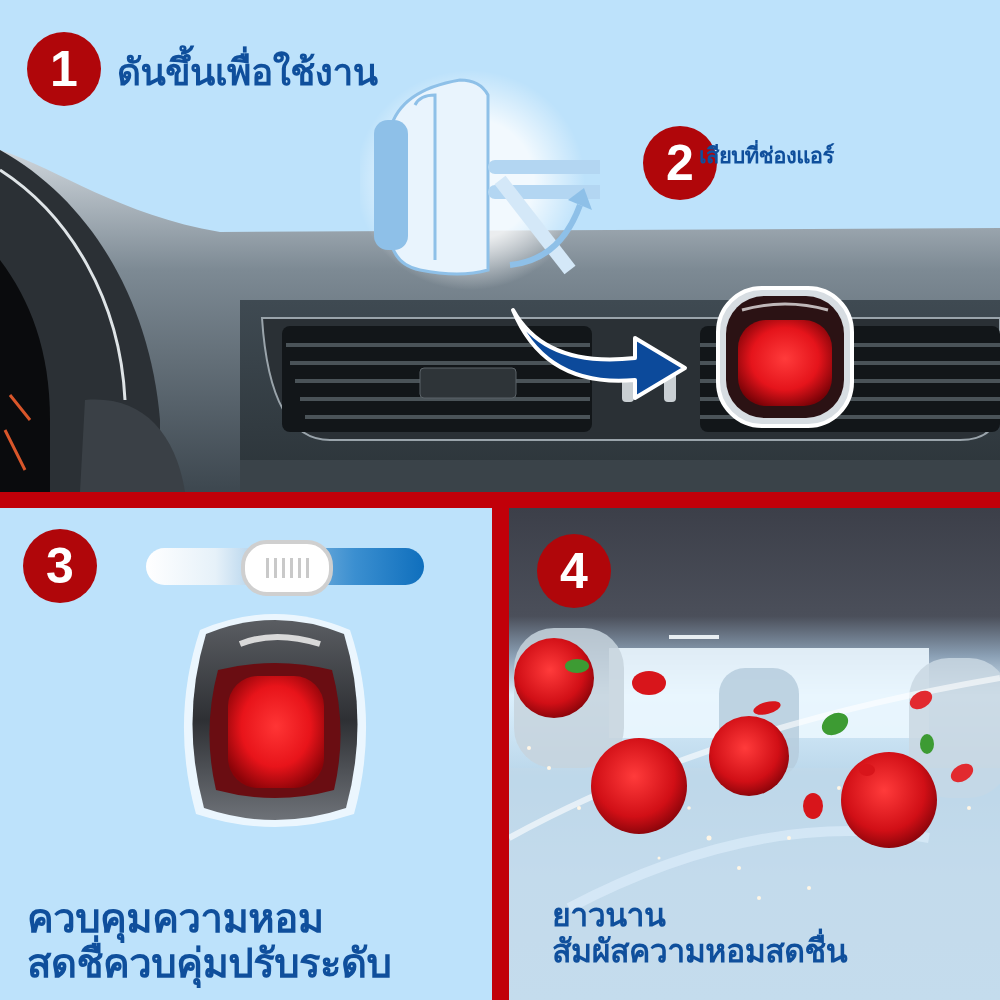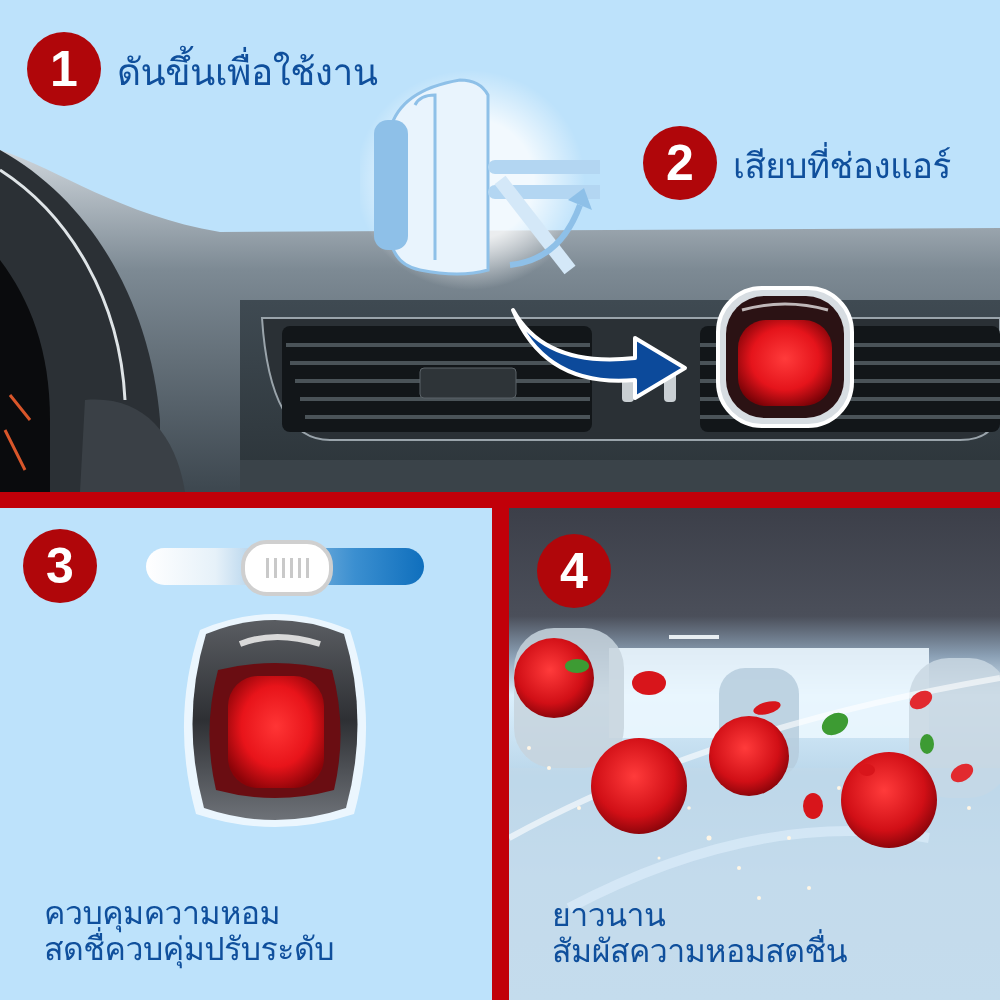--- a/index.html
+++ b/index.html
@@ -2,21 +2,21 @@
 <html><head>
 <meta charset="utf-8">
 <style>
   html,body{margin:0;padding:0;}
   body{width:1000px;height:1000px;position:relative;overflow:hidden;background:#bde2fb;font-family:"DejaVu Sans","Liberation Sans",sans-serif;}
   .abs{position:absolute;}
   
   #top{left:0;top:0;width:1000px;height:492px;background:#bde2fb;overflow:hidden;}
   .dash{left:0;top:0;width:1000px;height:492px;}
   .badge{position:absolute;width:74px;height:74px;border-radius:50%;background:#b0060a;color:#fff;font-weight:bold;font-size:50px;line-height:74px;text-align:center;font-family:"Liberation Sans",sans-serif;}
-  .step-label{position:absolute;color:#0f4f9c;font-weight:normal;font-family:"Liberation Sans","DejaVu Sans",sans-serif;white-space:nowrap;letter-spacing:-0.5px;}
+  .step-label{position:absolute;color:#0f4f9c;font-weight:bold;font-family:"Liberation Sans","DejaVu Sans",sans-serif;white-space:nowrap;letter-spacing:-0.5px;}
   
   .hband{left:0;top:492px;width:1000px;height:16px;background:#c10009;}
   .vband{left:492px;top:492px;width:17px;height:508px;background:#c10009;}
   #p3{left:0;top:508px;width:492px;height:492px;background:#bde2fb;overflow:hidden;}
   #p4{left:509px;top:508px;width:491px;height:492px;overflow:hidden;background:linear-gradient(180deg,#3c3f49 0%,#4b4f5a 22%,#8a9fb4 30%,#dbeffc 38%,#b9d6ea 55%,#c6def0 75%,#c8e0f2 100%);}
   .multi{line-height:1.12;}
 </style>
 </head>
 <body>
 
@@ -105,21 +105,21 @@
     <rect x="6" y="4" width="134" height="138" rx="44" fill="#d7dde2" stroke="#ffffff" stroke-width="4"></rect>
     <rect x="14" y="12" width="118" height="122" rx="38" fill="#2b1214"></rect>
     <rect x="26" y="36" width="94" height="86" rx="28" fill="url(#redPod)"></rect>
     <path d="M30 26 Q 73 14 116 26" stroke="#ffffff" stroke-width="3" fill="none" opacity="0.7"></path>
   </svg>
 
   <div class="badge" style="left:27px;top:32px">1</div>
   <div class="step-label" style="left:117px;top:42px;font-size:37px">ดันขึ้นเพื่อใช้งาน</div>
 
   <div class="badge" style="left:643px;top:126px">2</div>
-  <div class="step-label" style="left:733px;top:138px;font-size:35px">เสียบที่ช่องแอร์</div>
+  <div class="step-label" style="left:699px;top:138px;font-size:22px">เสียบที่ช่องแอร์</div>
 </div>
 
 <div class="abs hband"></div>
 <div class="abs vband"></div>
 
 <div id="p3" class="abs">
   <div class="badge" style="left:23px;top:21px">3</div>
 
   <div class="abs" style="left:146px;top:40px;width:278px;height:37px;border-radius:19px;background:linear-gradient(90deg,#ffffff 0%,#e6f1f9 25%,#8dbde2 50%,#3b8fd0 75%,#0f6fbd 100%);"></div>
   <div class="abs" style="left:241px;top:32px;width:84px;height:48px;border-radius:26px;background:#ffffff;border:4px solid #cfcfcf;display:flex;align-items:center;justify-content:center;gap:5px;">
@@ -144,21 +144,21 @@
         <stop offset="1" stop-color="#6e7278"></stop>
       </linearGradient>
     </defs>
     <path d="M30 30 Q 105 -2 180 30 Q 210 120 184 214 Q 105 240 26 214 Q 0 120 30 30 Z" fill="#ffffff" opacity="0.7"></path>
     <path d="M36 34 Q 105 6 174 34 Q 200 120 176 208 Q 105 232 34 208 Q 10 120 36 34 Z" fill="url(#chrome)"></path>
     <path d="M48 70 Q 105 56 162 70 Q 178 130 164 190 Q 105 206 46 190 Q 32 130 48 70 Z" fill="#6a0d12"></path>
     <rect x="58" y="76" width="96" height="112" rx="30" fill="url(#redPod2)"></rect>
     <path d="M70 44 Q 105 30 150 44" stroke="#d9d9d9" stroke-width="6" fill="none"></path>
   </svg>
 
-  <div class="step-label multi" style="left:44px;top:388px;font-size:32px">
+  <div class="step-label multi" style="left:27px;top:388px;font-size:40px">
     <div>ควบคุมความหอม</div>
     <div>สดชื่ควบคุ่มปรับระดับ</div>
   </div>
 </div>
 
 <div id="p4" class="abs">
   <svg class="abs" style="left:0;top:0" width="491" height="492" viewBox="0 0 491 492">
     <defs>
       <radialGradient id="rose" cx="0.45" cy="0.4" r="0.6">
         <stop offset="0" stop-color="#ff3b3b"></stop>

